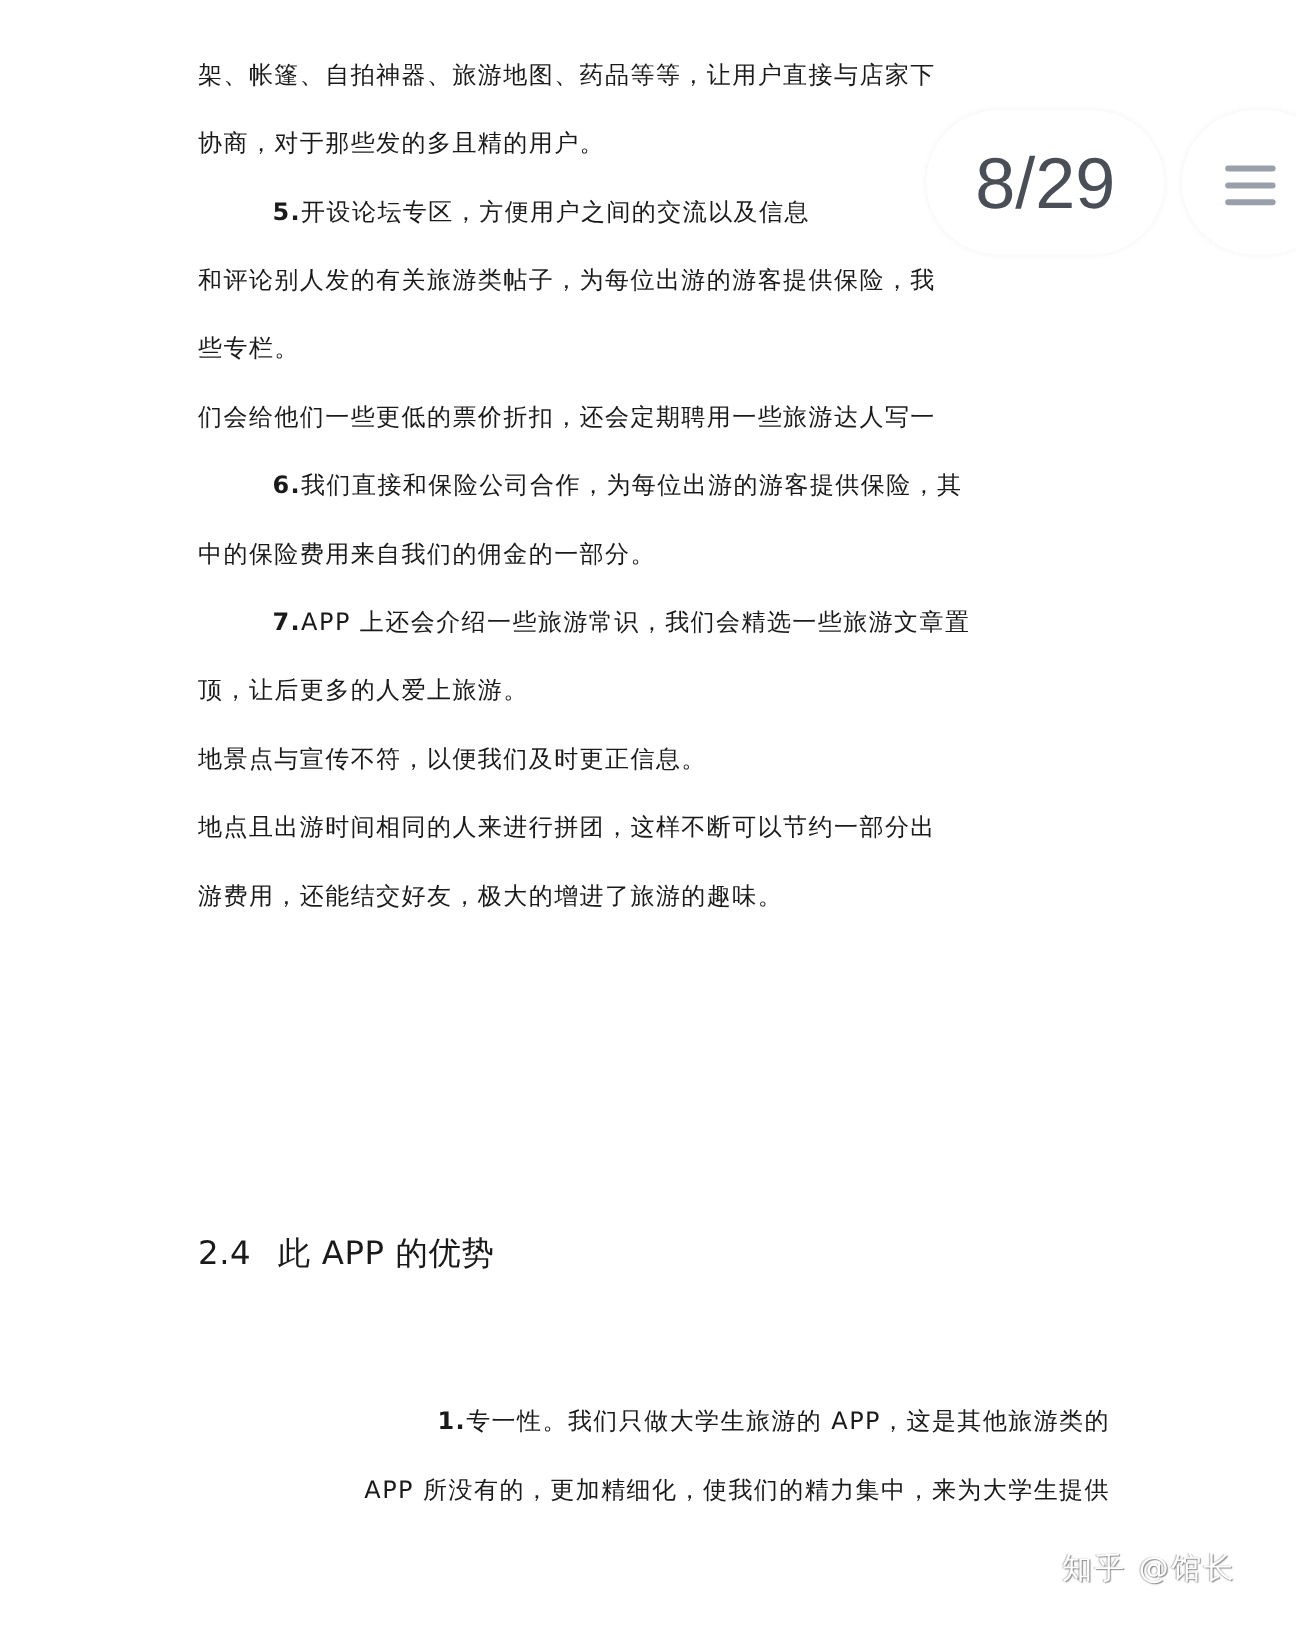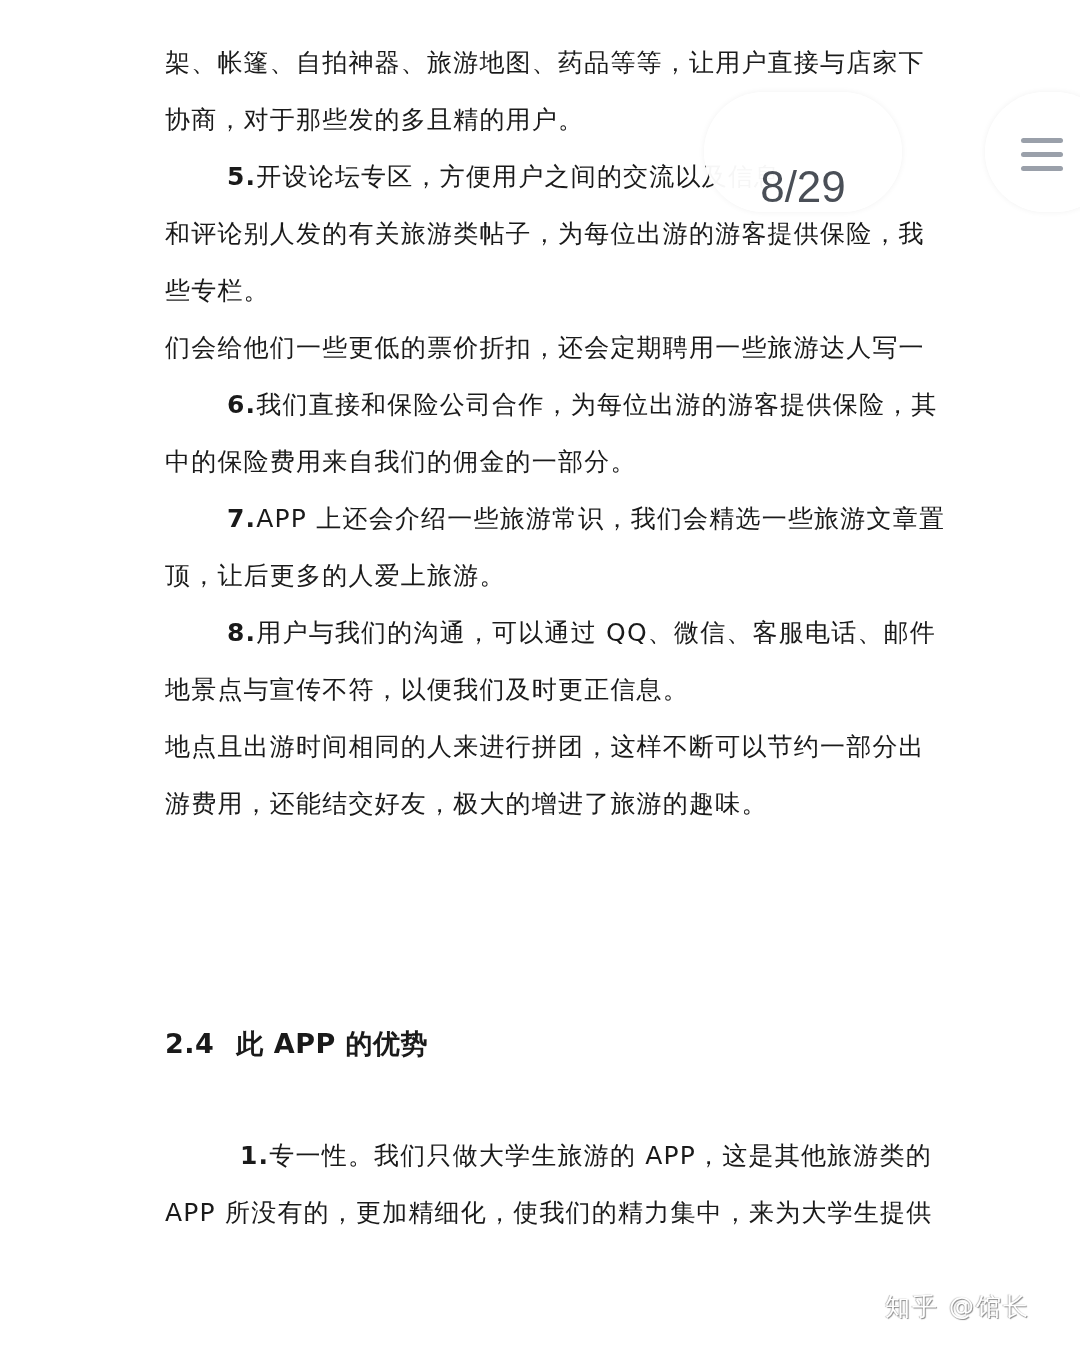--- a/index.html
+++ b/index.html
@@ -1,32 +1,32 @@
 <!DOCTYPE html>
 <html><head>
 <meta charset="utf-8">
 <style>
   html, body { margin:0; padding:0; }
   body {
     width:1080px; height:1354px; background:#ffffff; position:relative; overflow:hidden;
     font-family: "DejaVu Sans", "Liberation Sans", sans-serif; color:#1a1a1a;
   }
   .doc { position:absolute; left:165px; top:34px; width:760px; }
-  .line { font-size:25px; line-height:57px; height:57px; white-space:nowrap; letter-spacing:1.2px; }
+  .line { font-size:20px; line-height:57px; height:57px; white-space:nowrap; letter-spacing:1.2px; }
   .indent { padding-left:62px; }
   .num { font-weight:bold; }
-  .heading { position:absolute; left:165px; top:1026px; font-size:27px; font-weight:bold; white-space:nowrap; letter-spacing:0.5px; }
+  .heading { position:absolute; left:165px; top:1026px; font-size:27px; font-weight:normal; white-space:nowrap; letter-spacing:0.5px; }
   .heading .hnum { margin-right:22px; }
-  .doc2 { position:absolute; left:165px; top:1127px; width:760px; }
+  .doc2 { position:absolute; left:165px; top:1156px; width:760px;text-align:right; }
   .indent2 { padding-left:75px; }
   .pill {
-    position:absolute; left:704px; top:92px; width:198px; height:120px; border-radius:60px;
+    position:absolute; left:772px; top:92px; width:198px; height:120px; border-radius:60px;
     background:rgba(255,255,255,0.96); box-shadow:0 0 6px rgba(0,0,0,0.06);
-    display:flex; align-items:flex-end; justify-content:center;
-    font-size:44px; color:#4a4f57; font-family:"Liberation Sans", sans-serif;
+    display:flex; align-items:center; justify-content:center;
+    font-size:60px; color:#4a4f57; font-family:"Liberation Sans", sans-serif;
   }
   .menu-btn {
     position:absolute; left:985px; top:92px; width:130px; height:120px; border-radius:60px;
     background:rgba(255,255,255,0.96); box-shadow:0 0 6px rgba(0,0,0,0.06);
   }
   .menu-btn .bar { position:absolute; left:36px; width:42px; height:5px; border-radius:3px; background:#9aa0aa; }
   .watermark {
     position:absolute; left:885px; top:1290px; font-size:25px; color:#ffffff;
     text-shadow: 1px 1px 1px #888, -1px 0 1px #bbb; letter-spacing:2px;
   }
@@ -42,21 +42,20 @@
   <div class="line">和评论别人发的有关旅游类帖子，为每位出游的游客提供保险，我</div>
   <div class="line">些专栏。</div>
   <div class="line">们会给他们一些更低的票价折扣，还会定期聘用一些旅游达人写一</div>
 
   <div class="line indent"><span class="num">6.</span><span>我们直接和保险公司合作，为每位出游的游客提供保险，其</span></div>
   <div class="line">中的保险费用来自我们的佣金的一部分。</div>
 
   <div class="line indent"><span class="num">7.</span><span>APP 上还会介绍一些旅游常识，我们会精选一些旅游文章置</span></div>
   <div class="line">顶，让后更多的人爱上旅游。</div>
 
-  <div class="line indent"><span class="num">8.</span><span>用户与我们的沟通，可以通过 QQ、微信、客服电话、邮件</span></div>
   <div class="line">地景点与宣传不符，以便我们及时更正信息。</div>
 
   <div class="line">地点且出游时间相同的人来进行拼团，这样不断可以节约一部分出</div>
   <div class="line">游费用，还能结交好友，极大的增进了旅游的趣味。</div>
 </div>
 
 <div class="heading">
   <span class="hnum">2.4</span><span>此 APP 的优势</span>
 </div>
 

